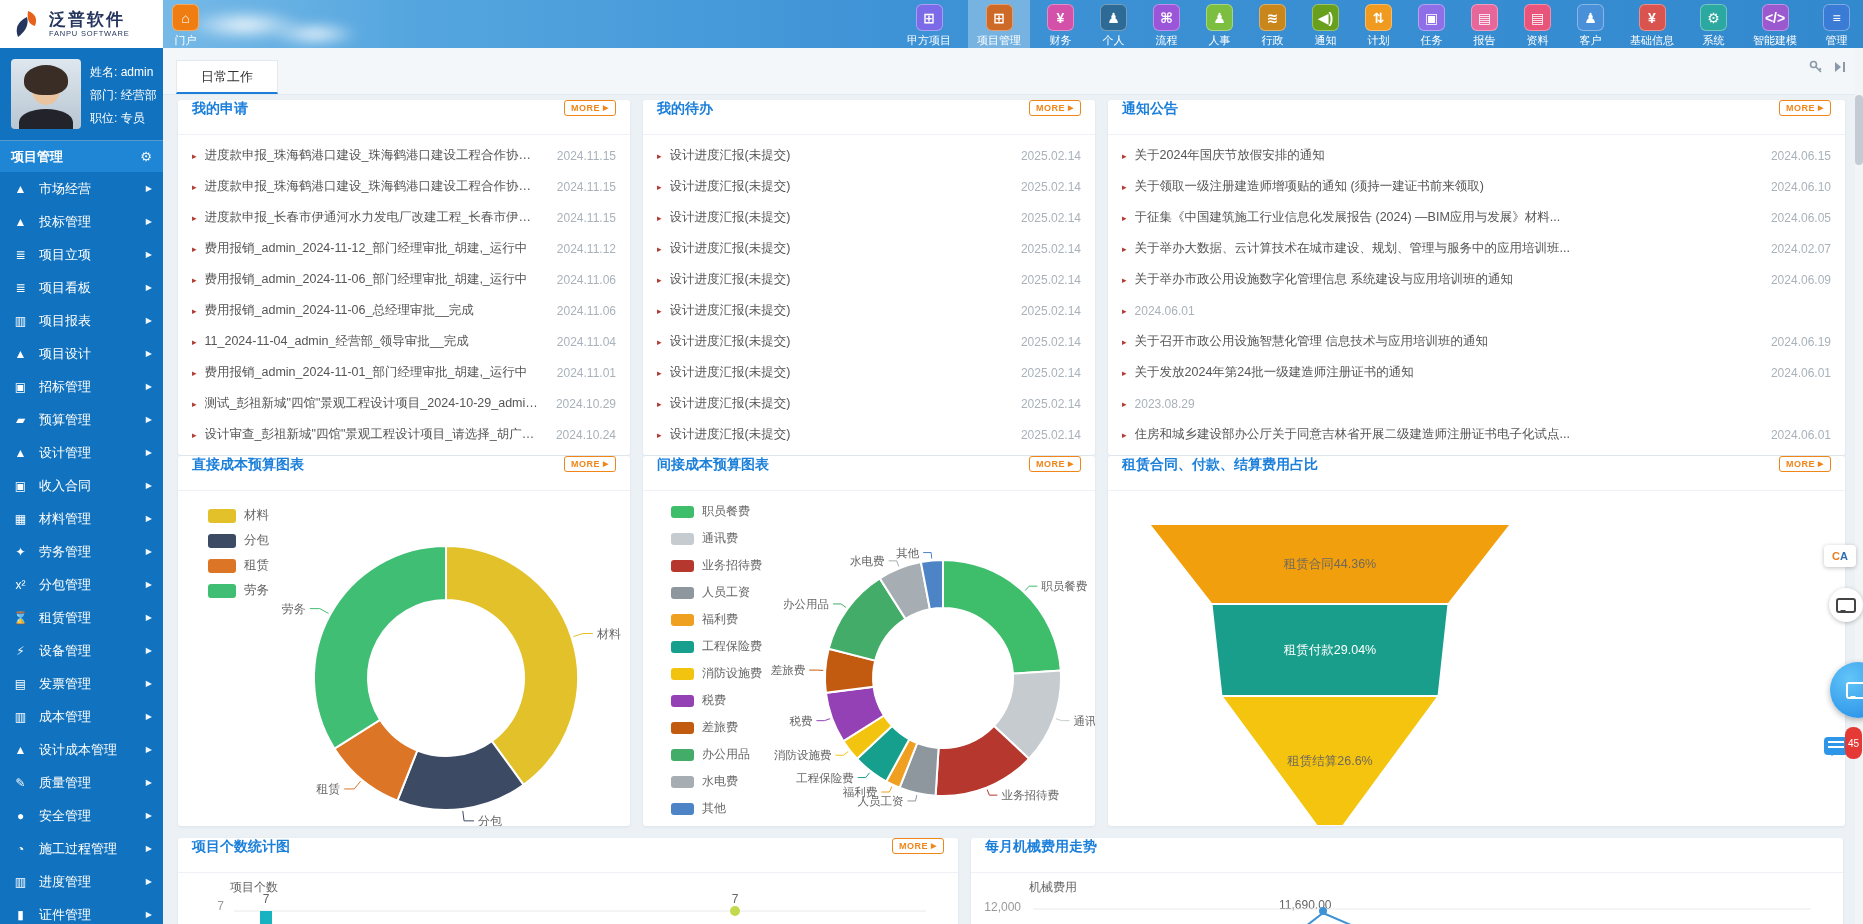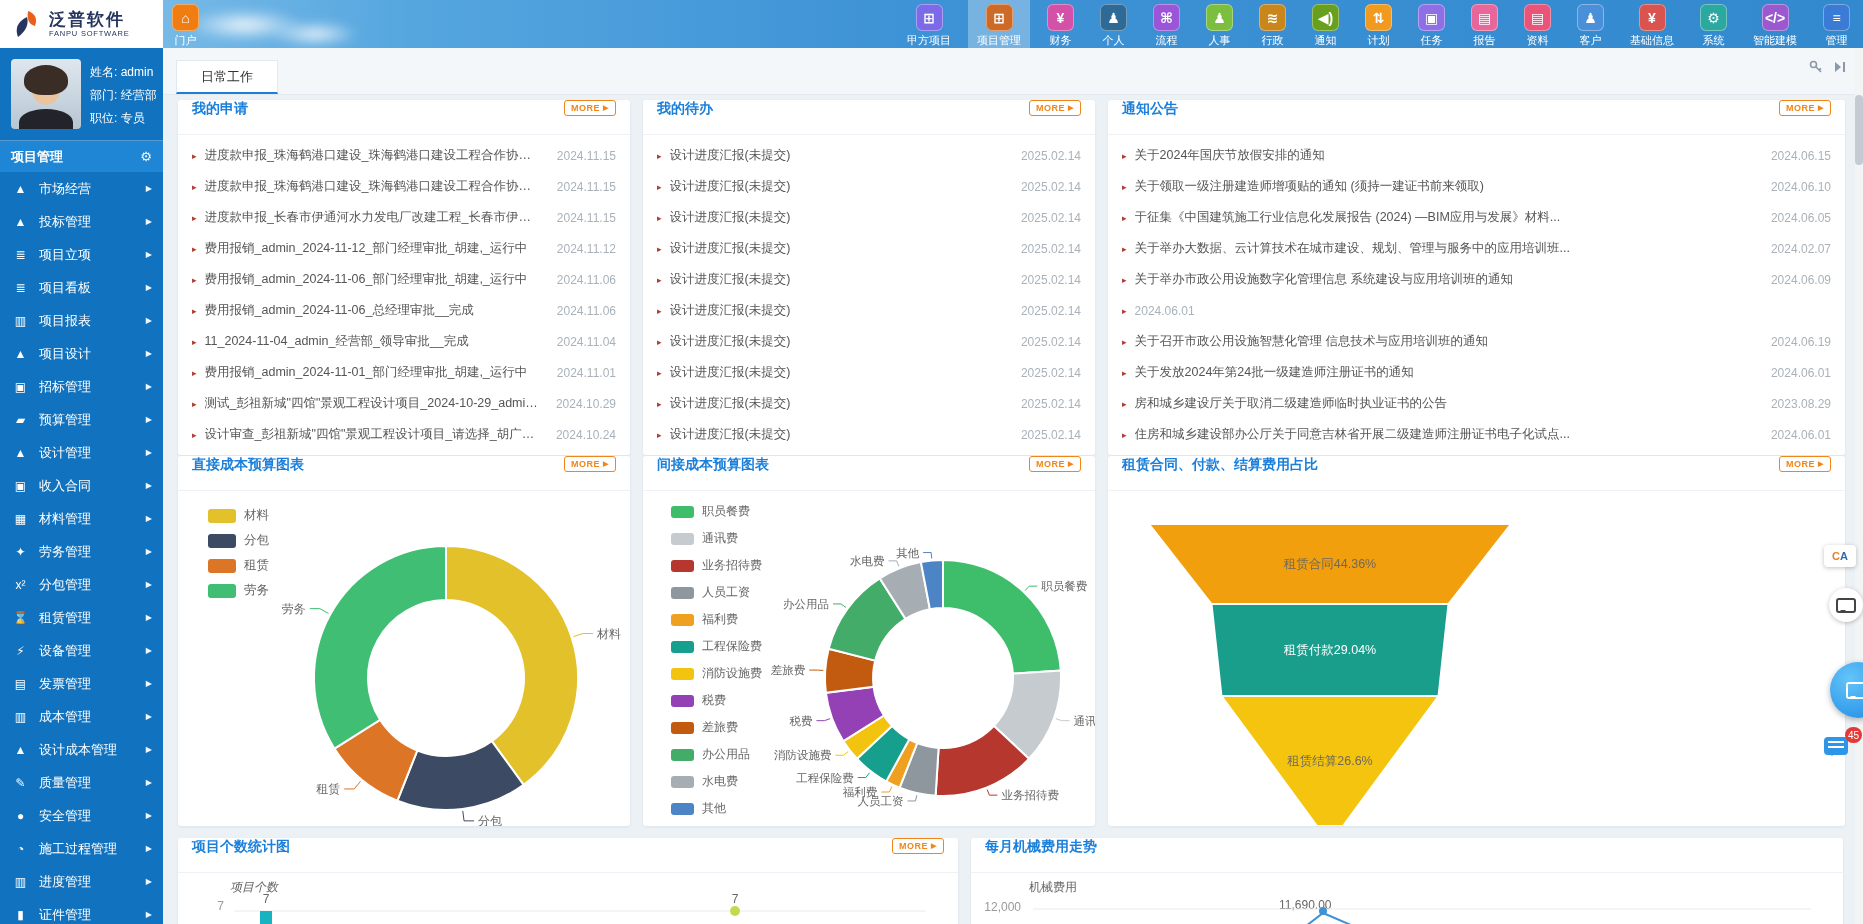--- a/index.html
+++ b/index.html
@@ -88,21 +88,21 @@
   .bub::after{content:"";position:absolute;left:2px;bottom:-5px;border:3px solid transparent;border-top-color:#444;}
   .float-service{position:absolute;left:1830px;top:662px;width:56px;height:56px;border-radius:50%;z-index:7;cursor:pointer;
     background:radial-gradient(circle at 35% 30%,#63C5F8,#1E88E5);box-shadow:0 2px 6px rgba(0,0,0,.3);
     display:flex;align-items:center;justify-content:center;}
   .float-service .bub{border-color:#fff;width:20px;height:13px;}
   .float-service .bub::after{border-top-color:#fff;}
   .float-msg{position:absolute;left:1824px;top:733px;width:34px;height:30px;z-index:7;cursor:pointer;}
   .msq{position:absolute;left:0;top:4px;width:24px;height:18px;background:#2E96E8;border-radius:4px;}
   .msq::after{content:"";position:absolute;left:4px;bottom:-5px;border:4px solid transparent;border-top-color:#2E96E8;}
   .msq .lines{position:absolute;left:4px;top:4px;width:16px;height:2px;background:#fff;box-shadow:0 5px 0 #fff;}
-  .badge{position:absolute;right:-4px;top:-6px;min-width:16px;height:16px;border-radius:8px;background:#E53935;
+  .badge{position:absolute;right:-4px;top:-6px;min-width:16px;height:32px;border-radius:8px;background:#E53935;
     color:#fff;font-size:10px;display:flex;align-items:center;justify-content:center;padding:0 3px;box-sizing:border-box;}
 </style>
 </head>
 <body>
 
 <div class="topbar">
   <div class="cloud" style="left:185px;top:10px;width:120px;height:30px;"></div>
   <div class="cloud" style="left:270px;top:22px;width:90px;height:24px;"></div>
   <div class="nav">
 
@@ -510,21 +510,20 @@
               <span class="row-text">关于召开市政公用设施智慧化管理 信息技术与应用培训班的通知</span>
               <span class="row-date">2024.06.19</span>
             </div>
             <div class="list-row">
               <span class="bullet">▸</span>
               <span class="row-text">关于发放2024年第24批一级建造师注册证书的通知</span>
               <span class="row-date">2024.06.01</span>
             </div>
             <div class="list-row">
               <span class="bullet">▸</span>
-              <span class="row-text">房和城乡建设厅关于取消二级建造师临时执业证书的公告</span>
               <span class="row-date">2023.08.29</span>
             </div>
             <div class="list-row">
               <span class="bullet">▸</span>
               <span class="row-text">住房和城乡建设部办公厅关于同意吉林省开展二级建造师注册证书电子化试点...</span>
               <span class="row-date">2024.06.01</span>
             </div>
           </div>
       </div>
     </div>
@@ -696,21 +695,21 @@
     <div class="grid row3">
       <div class="panel">
         <div class="panel-head">
           <span class="panel-title">项目个数统计图</span>
           <button class="more-btn">
             <span>MORE</span>
             <span class="ma">▶</span>
           </button>
         </div>
         <div class="mini-body">
-          <span class="mini-ylabel" style="left:52px;top:6px;font-style:italic;">项目个数</span>
+          <span class="mini-ylabel" style="left:52px;top:6px;">项目个数</span>
           <span class="mini-tick" style="left:0px;top:26px;">7</span>
           <svg class="chart" id="mini-bar" width="780" height="265" style="top:0;">
               <line x1="56" y1="38" x2="748" y2="38" stroke="#E6EAEE" stroke-width="1"></line>
               <rect x="82" y="38" width="12" height="227" fill="#17B3C1"></rect>
               <text x="88" y="30" text-anchor="middle" fill="#666" font-size="12">7</text>
               <circle cx="557" cy="38" r="5" fill="#C3D94E"></circle>
               <text x="557" y="30" text-anchor="middle" fill="#666" font-size="12">7</text>
             </svg>
         </div>
       </div>

